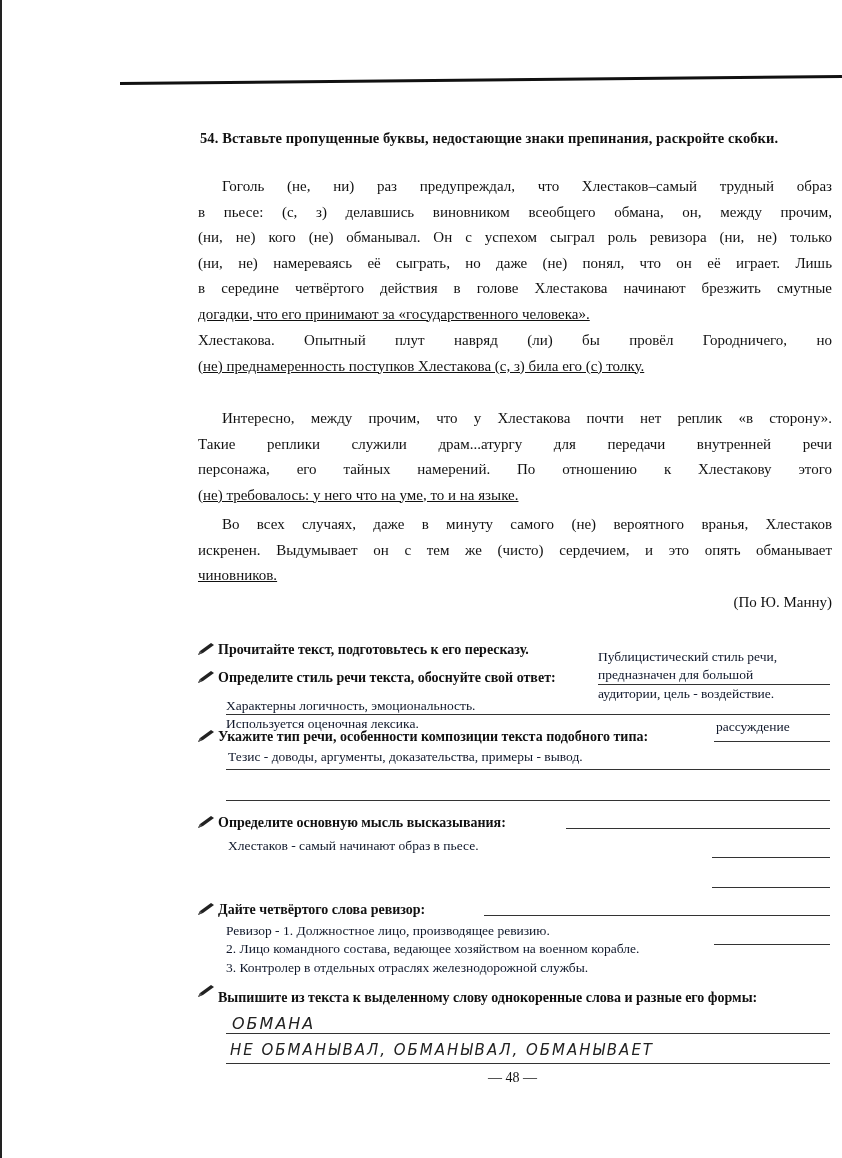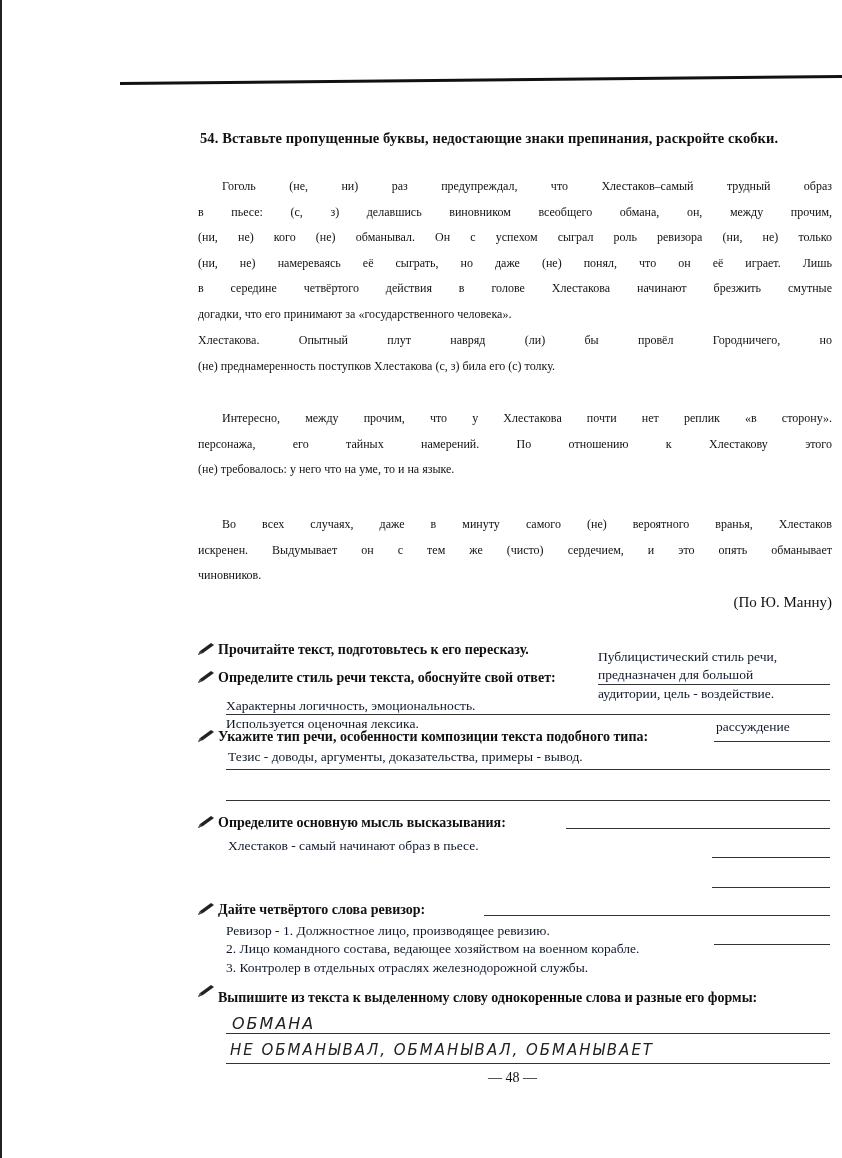--- a/index.html
+++ b/index.html
@@ -4,23 +4,23 @@
 <style>
   html, body { margin:0; padding:0; background:#ffffff; }
   body { width:842px; height:1158px; position:relative; overflow:hidden;
          font-family:"DejaVu Serif", serif; color:#111; }
   .left-edge { position:absolute; left:0; top:0; width:2px; height:1158px; background:#222; }
   .top-rule { position:absolute; left:120px; top:82px; width:722px; height:3px; background:#111;
               transform:rotate(-0.55deg); transform-origin:left center; }
   .task-title { position:absolute; left:200px; top:130px; font-size:14.5px; font-weight:bold;
                 font-family:"Liberation Serif", serif; letter-spacing:0.1px; }
   .para { position:absolute; left:222px; width:610px; font-family:"Liberation Serif", serif;
-          font-size:12px; line-height:25.5px; text-align:justify; }
+          font-size:15px; line-height:25.5px; text-align:justify; }
   .para .line { display:block; white-space:nowrap; text-align:justify; text-align-last:justify; }
-  .para .line.last { text-align-last:left; }
+  .para .line.last { text-align-last:left;text-decoration:underline; }
   .attrib { position:absolute; right:0; width:200px; left:632px; top:594px;
             font-family:"Liberation Serif", serif; font-size:15px; text-align:right; }
   .q { position:absolute; left:196px; font-family:"Liberation Serif", serif; font-size:14px;
        font-weight:bold; }
   .q .pencil { display:inline-block; width:22px; vertical-align:middle; }
   .q .label { margin-left:0; }
   .ans { position:absolute; font-family:"Liberation Serif", serif; font-size:13.5px; color:#0f172a; }
   .rule { position:absolute; height:1px; background:#333; }
   .hand { position:absolute; font-family:"DejaVu Sans", sans-serif; font-size:16px; color:#222;
           letter-spacing:2px; font-style:italic; }
@@ -43,20 +43,21 @@
   <span class="line last" style="margin-left:-24px;">догадки, что его принимают за «государственного человека».</span>
 </div>
 
 <div class="para" style="top:328px;">
   <span class="line" style="margin-left:-24px;">Хлестакова. Опытный плут навряд (ли) бы провёл Городничего, но</span>
   <span class="line last" style="margin-left:-24px;">(не) преднамеренность поступков Хлестакова (с, з) била его (с) толку.</span>
 </div>
 
 <div class="para" style="top:406px;">
   <span class="line">Интересно, между прочим, что у Хлестакова почти нет реплик «в сторону».</span>
+  <span class="line" style="margin-left:-24px;">Такие реплики служили драм...атургу для передачи внутренней речи</span>
   <span class="line" style="margin-left:-24px;">персонажа, его тайных намерений. По отношению к Хлестакову этого</span>
   <span class="line last" style="margin-left:-24px;">(не) требовалось: у него что на уме, то и на языке.</span>
 </div>
 
 <div class="para" style="top:512px;">
   <span class="line">Во всех случаях, даже в минуту самого (не) вероятного вранья, Хлестаков</span>
   <span class="line" style="margin-left:-24px;">искренен. Выдумывает он с тем же (чисто) сердечием, и это опять обманывает</span>
   <span class="line last" style="margin-left:-24px;">чиновников.</span>
 </div>
 

